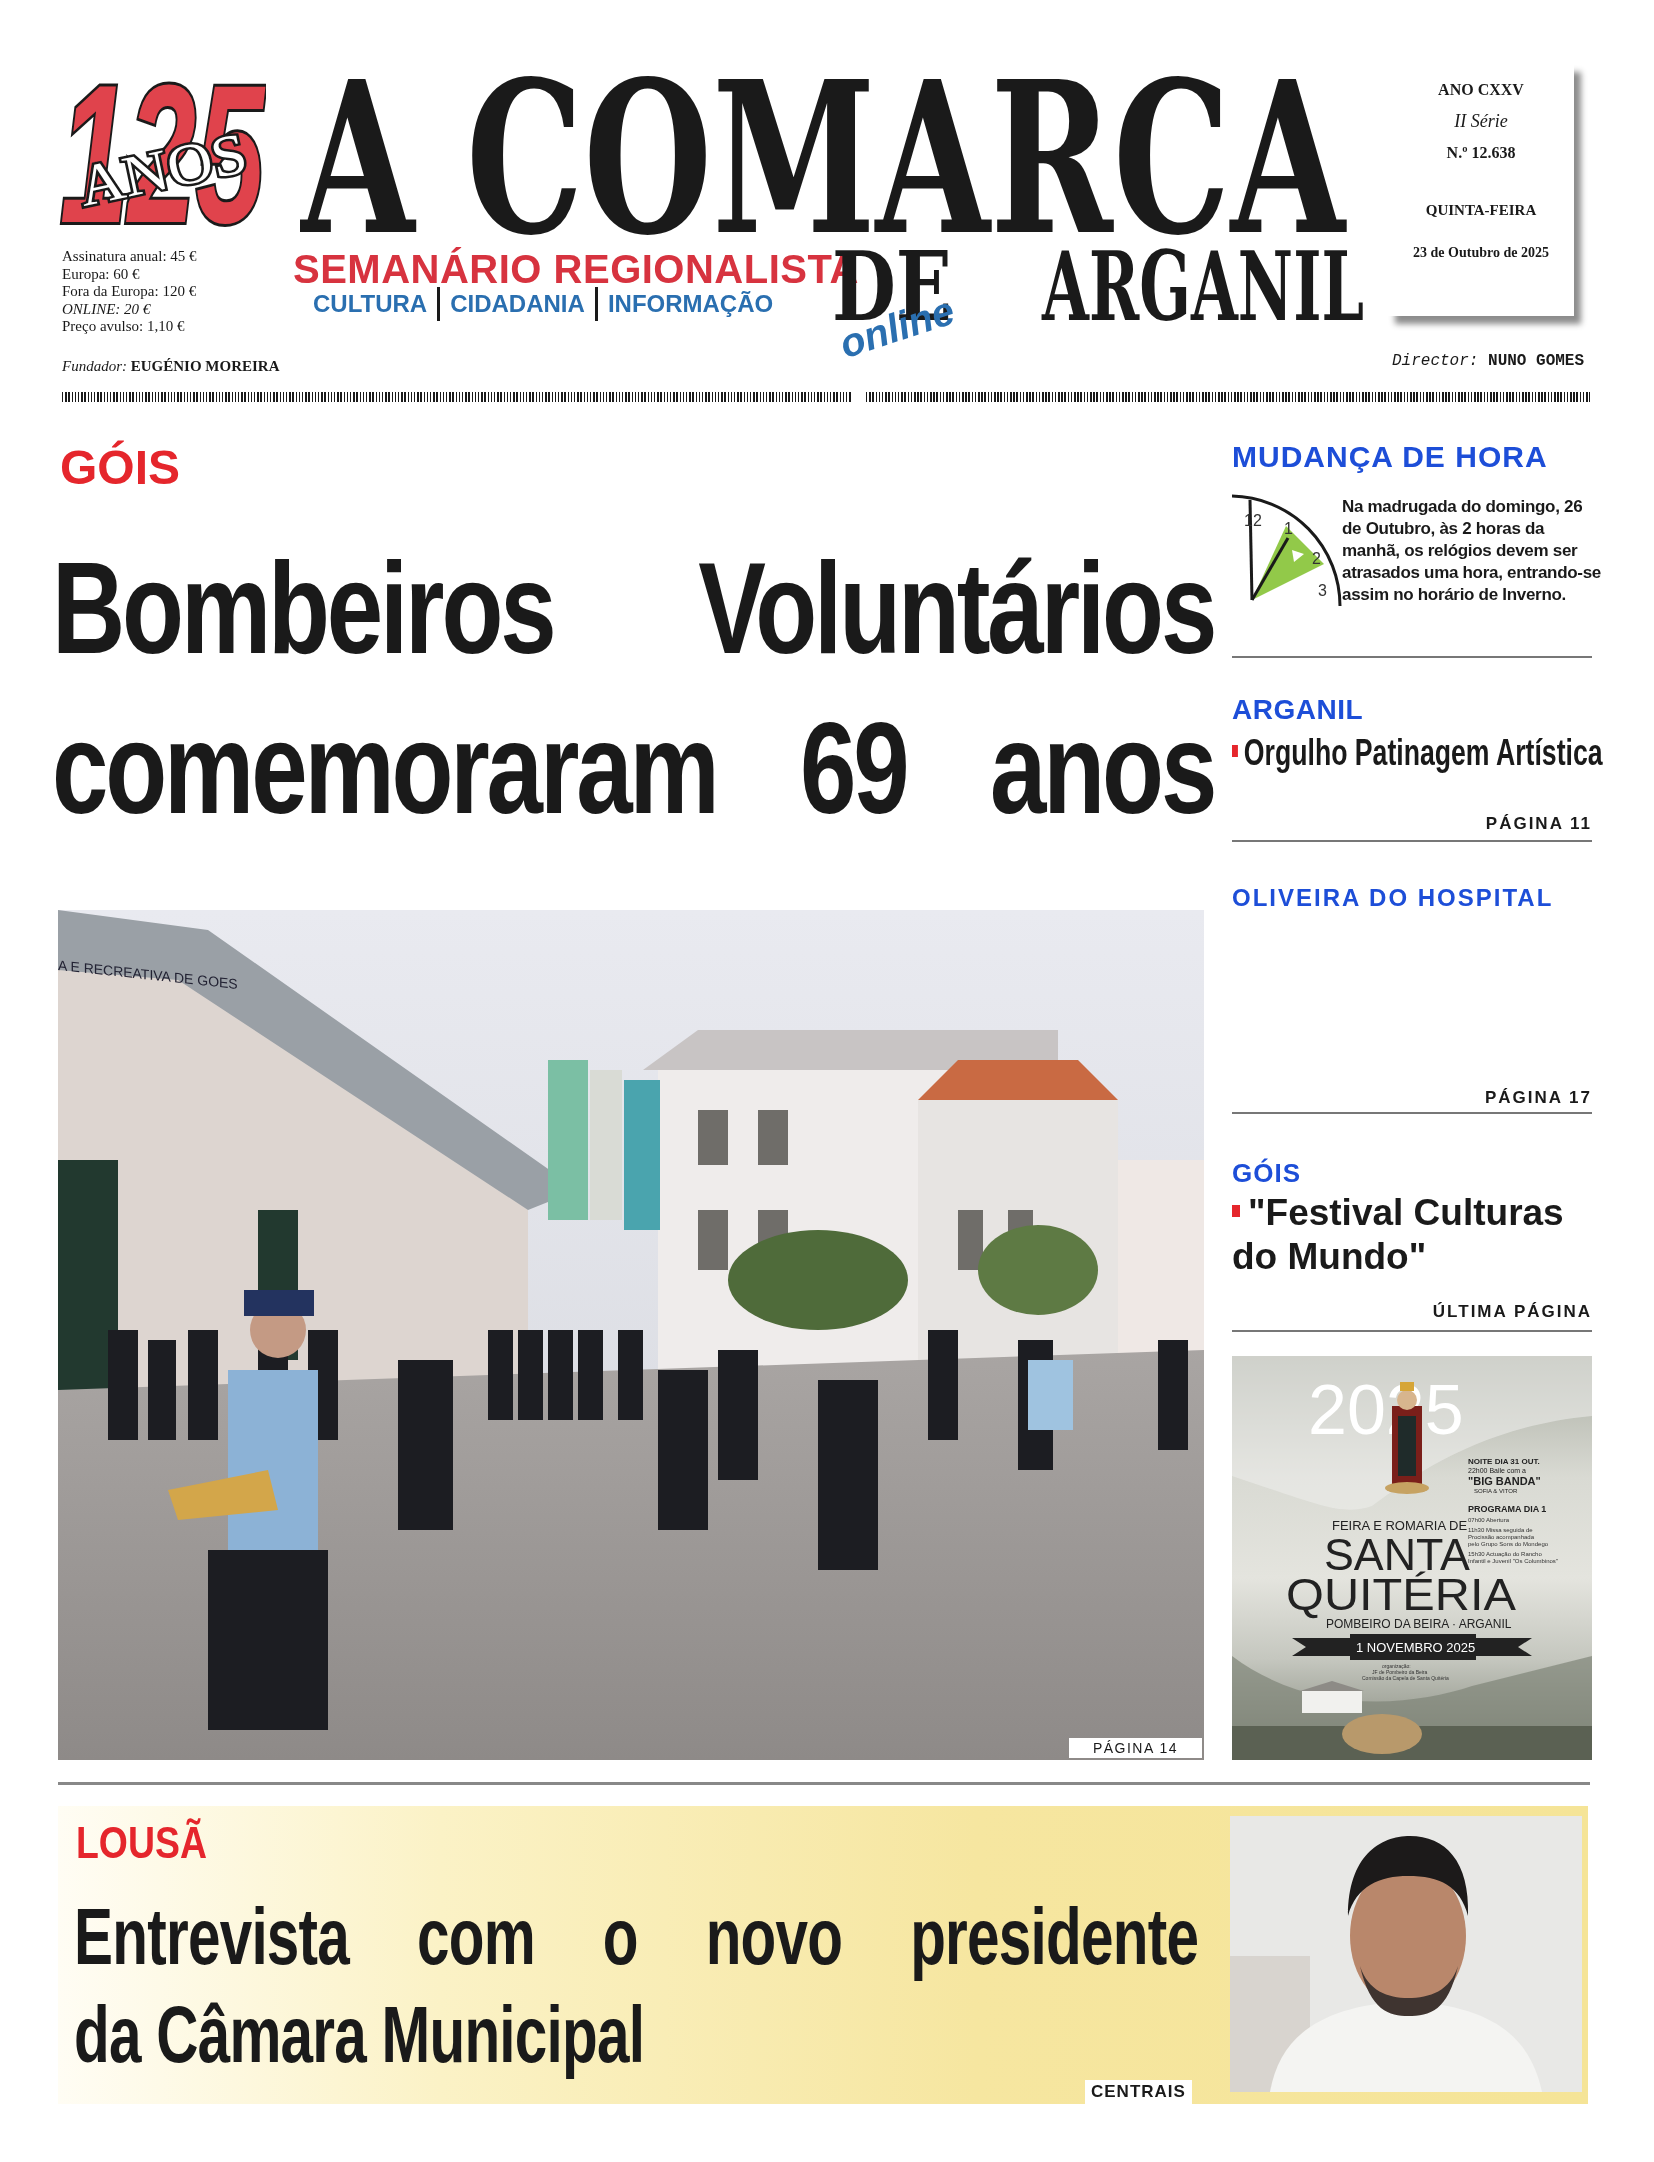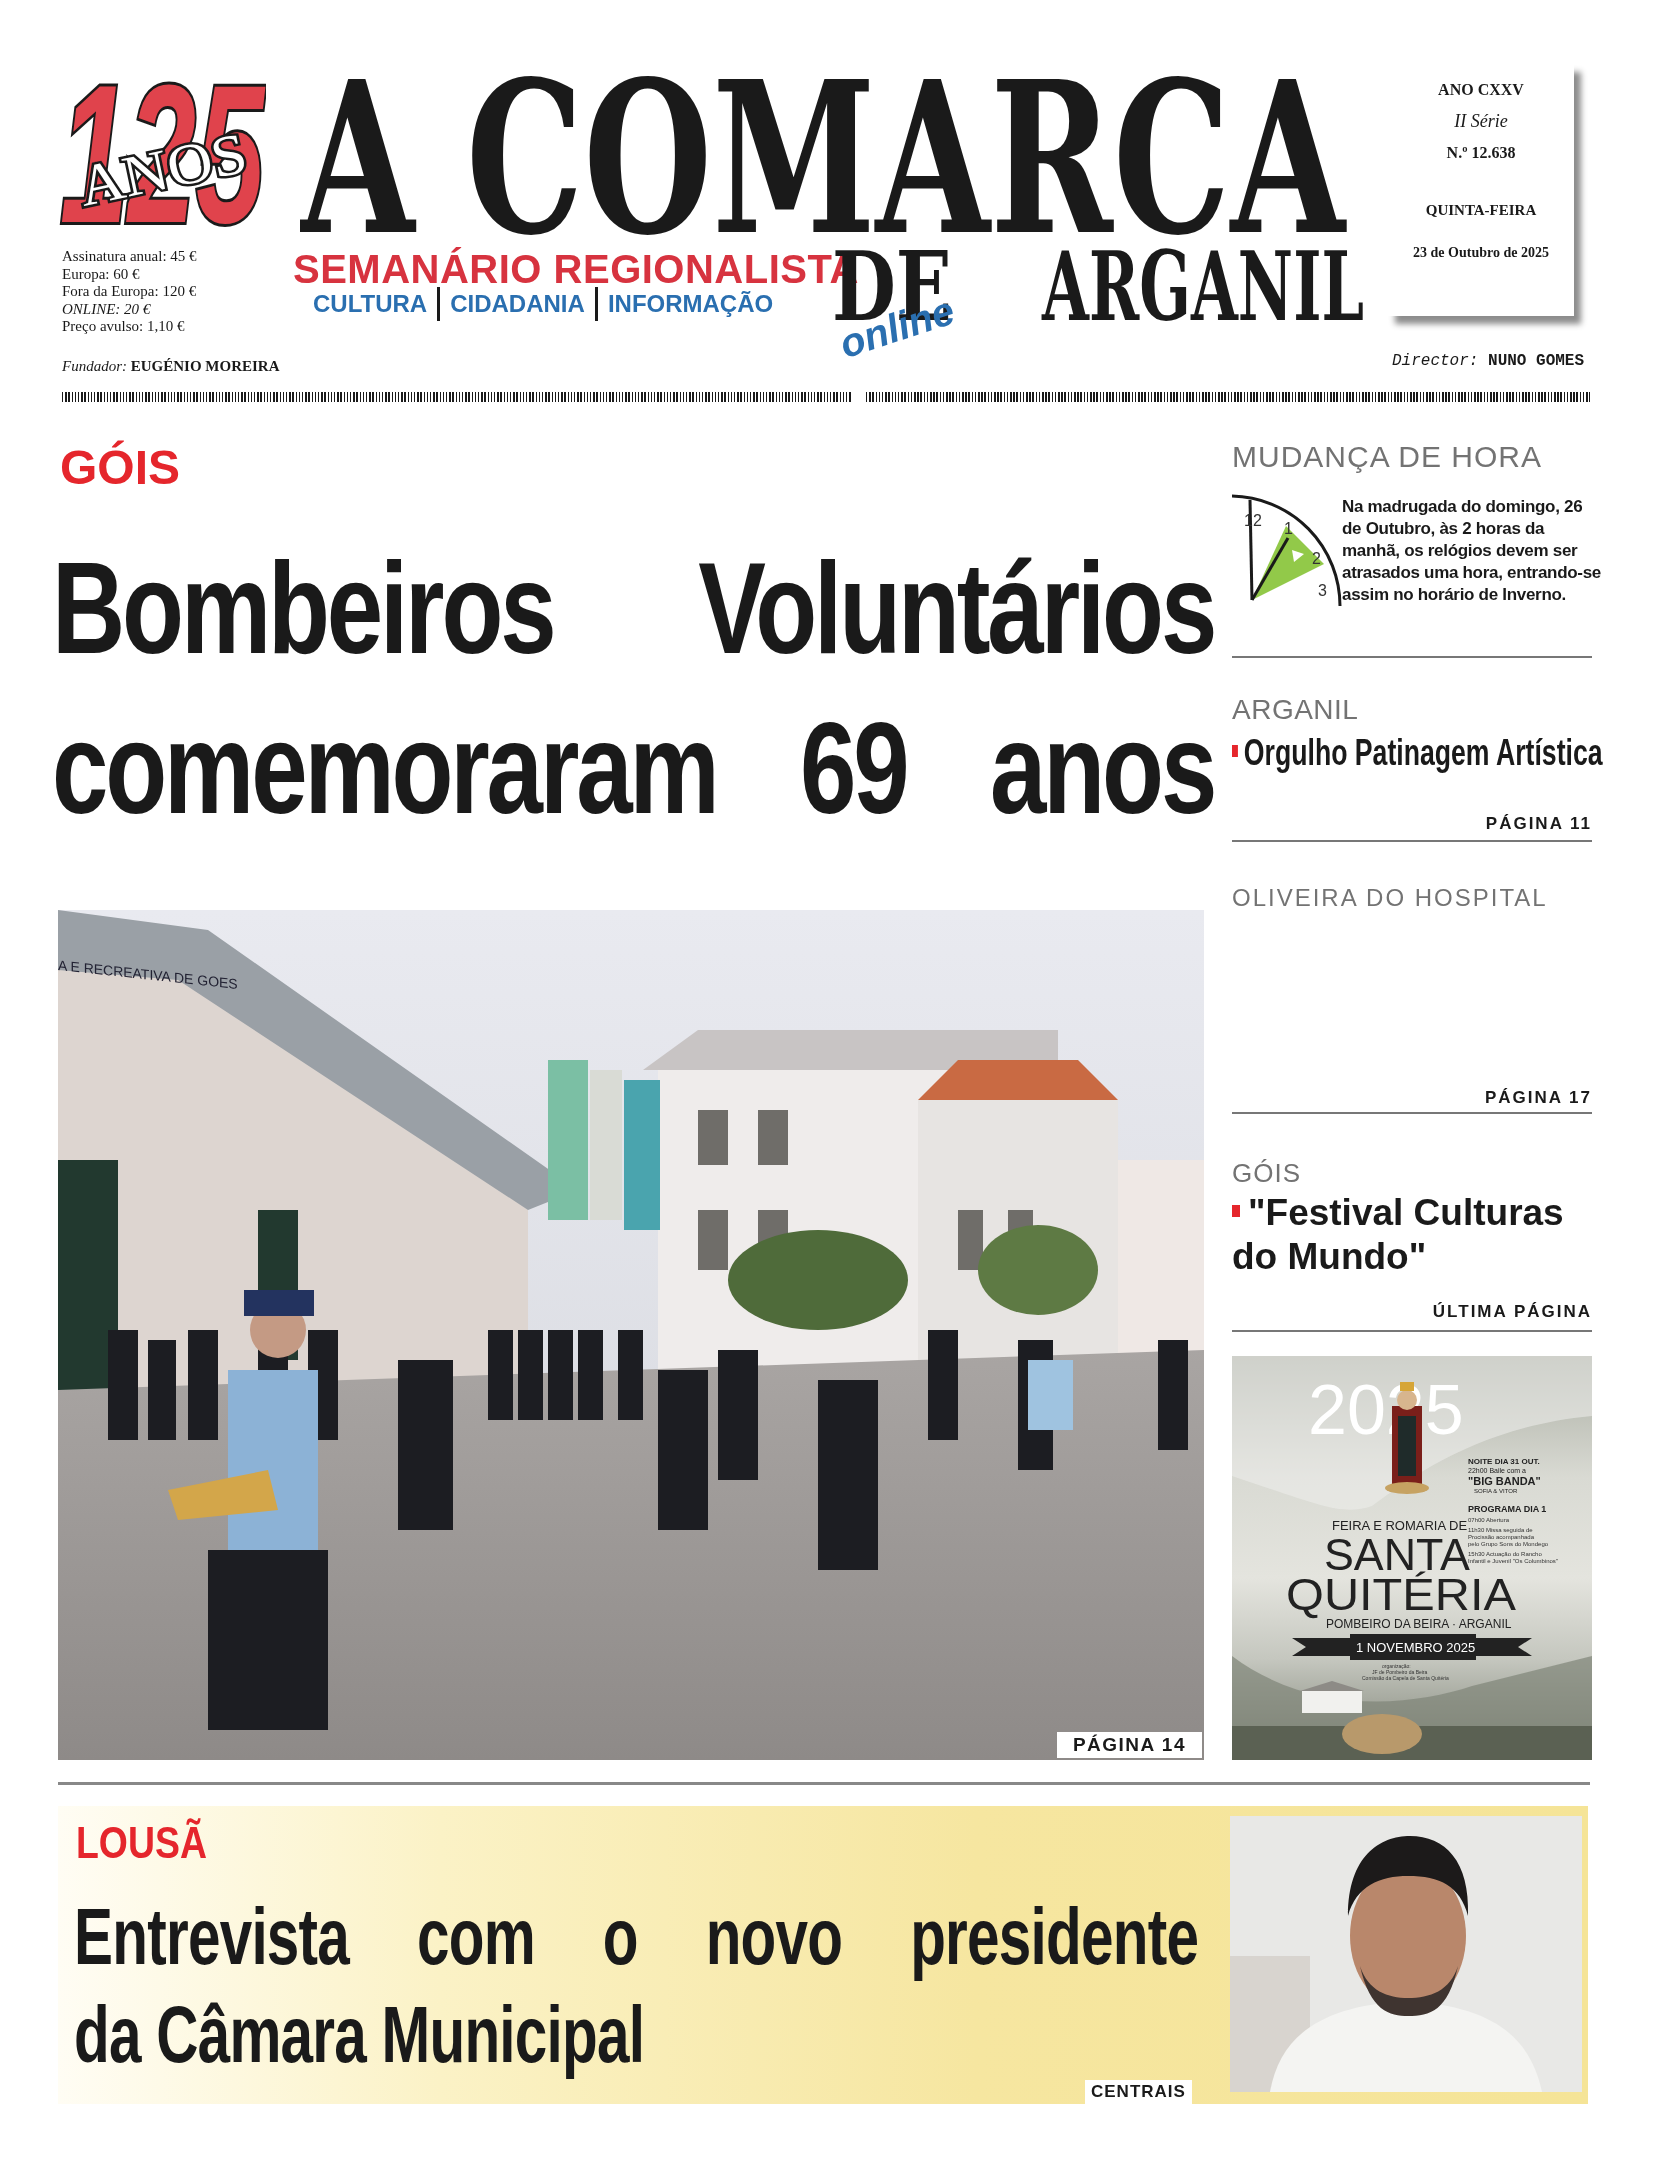--- a/index.html
+++ b/index.html
@@ -33,26 +33,26 @@
 
   .dotrule { position: absolute; top: 392px; height: 10px; background: repeating-linear-gradient(90deg, #1a1a1a 0 1.5px, #fff 1.5px 3.2px); }
 
   
   .kicker-red { position: absolute; font-weight: bold; color: #e5262c; }
   .lead-kicker { left: 60px; top: 440px; font-size: 48px; }
   .lead-h1 { position: absolute; left: 52px; top: 528px; width: 1160px; font-family: "Liberation Sans", sans-serif; font-weight: bold; color: #1a1a1a; font-size: 130px; line-height: 160px; letter-spacing: -4px; transform: scaleX(0.78); transform-origin: left top; white-space: nowrap; }
   .lead-h1 .line { display: block; width: 1490px; text-align: justify; text-align-last: justify; }
 
   .photo { position: absolute; left: 58px; top: 910px; width: 1146px; height: 850px; overflow: hidden; background: #b9b9b9; }
-  .page-tag { position: absolute; background: #fff; font-weight: bold; font-size: 19px; letter-spacing: 1.5px; color: #1a1a1a; padding: 2px 16px; }
+  .page-tag { position: absolute; background: #fff; font-weight: normal; font-size: 14px; letter-spacing: 1.5px; color: #1a1a1a; padding: 2px 24px; }
   .photo .page-tag { right: 2px; bottom: 2px; }
 
   
   .side { position: absolute; left: 1232px; width: 360px; }
-  .side-kicker { font-weight: normal; color: #737373; letter-spacing: 1.5px; }
+  .side-kicker { font-weight: bold; color: #1d4ed8; letter-spacing: 1.5px; }
   .side-rule { position: absolute; left: 1232px; width: 360px; height: 2px; background: #777; }
   .bullet { display: inline-block; width: 8px; height: 12px; background: #e5262c; margin-right: 8px; vertical-align: 8px; }
   .side-head { font-weight: bold; color: #1a1a1a; }
   .side-page { position: absolute; right: 0; font-weight: bold; font-size: 17px; letter-spacing: 2px; }
 
   .clock-wrap { position: absolute; left: 1232px; top: 492px; width: 110px; height: 120px; }
   .clock-text { position: absolute; left: 1342px; top: 496px; width: 260px; font-size: 17px; font-weight: bold; line-height: 22px; color: #1a1a1a; letter-spacing: -0.3px; }
 
   .ad { position: absolute; left: 1232px; top: 1356px; width: 360px; height: 404px; overflow: hidden; background: linear-gradient(180deg, #a9ada2 0%, #d9dad3 30%, #e4e4de 55%, #c5c7bf 75%, #7a7f72 100%); }
 

